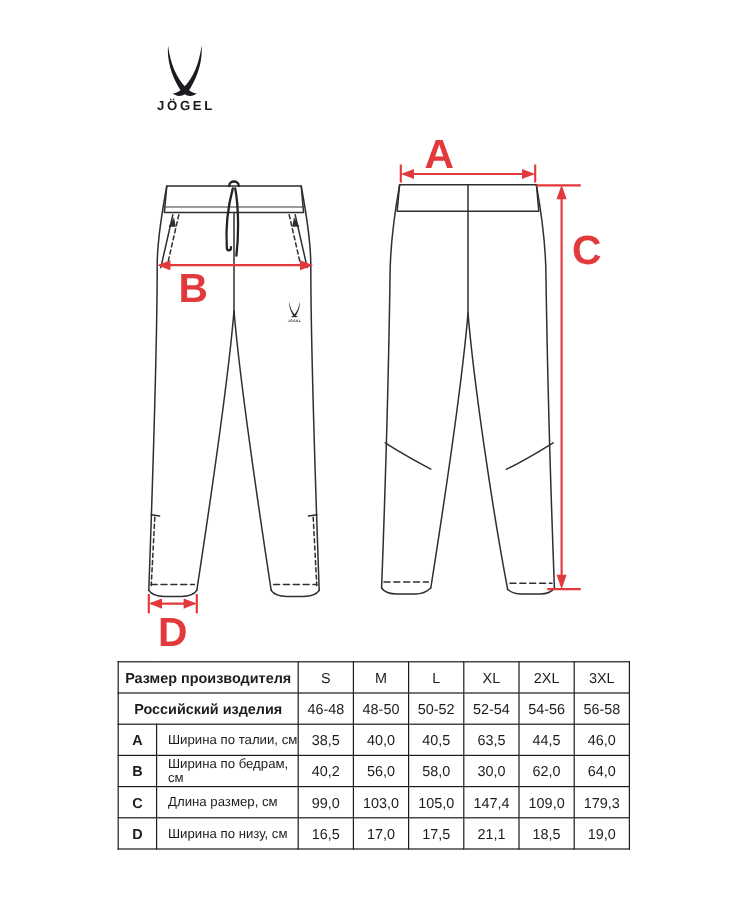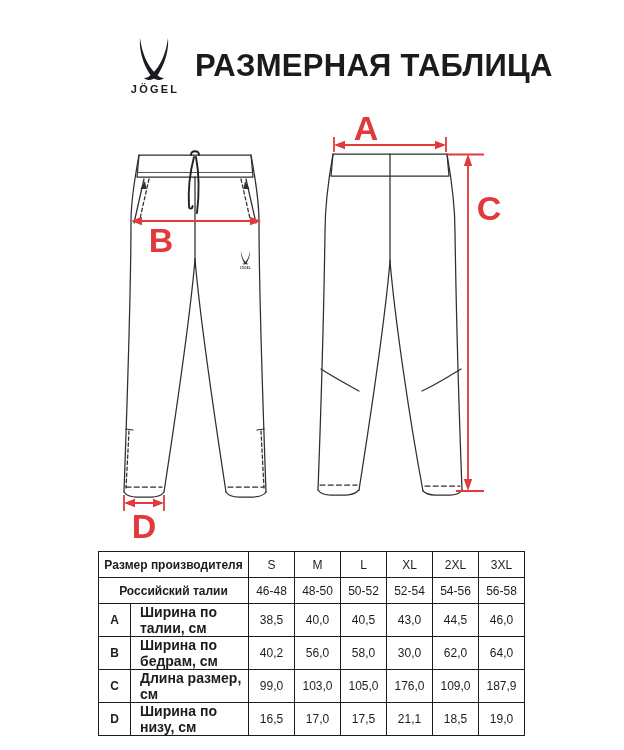--- a/index.html
+++ b/index.html
@@ -35,36 +35,35 @@
   .size-table{
     position:absolute;left:98px;top:551px;width:426px;
     border-collapse:collapse;table-layout:fixed;color:#1c1c20;
   }
   .size-table td{
     border:1.5px solid #1c1c20;height:25px;padding:0;text-align:center;
     font-size:12px;vertical-align:middle;margin-left:24px;
   }
   .size-table td.th{font-weight:bold;}
   .size-table td.key{font-weight:bold;}
-  .size-table td.nm{text-align:left;padding-left:9px;font-size:14px;font-weight:bold;}
+  .size-table td.nm{text-align:left;padding-left:9px;font-size:11px;}
 </style>
 </head>
 <body>
 
 <div class="page">
 
   <div class="brand">
     <svg width="34" height="44" viewBox="0 0 34 44">
       <path fill="#1b1b1f" d="M3,0 C5,15 10,27 18,35 C21,38 24,40 27,40 C22,44 16,42 12,35 C6,25 2,12 3,0 Z"></path>
       <path fill="#1b1b1f" d="M31,0 C29,15 24,27 16,35 C13,38 10,40 7,40 C12,44 18,42 22,35 C28,25 32,12 31,0 Z"></path>
     </svg>
     <div class="wordmark">JÖGEL</div>
   </div>
 
-  <div class="page-title">РАЗМЕРНАЯ ТАБЛИЦА</div>
 
   <svg class="diagram" width="624" height="560" viewBox="0 0 624 560">
     <defs>
       <pattern id="rib" width="9" height="11" patternUnits="userSpaceOnUse">
         <rect x="2" y="2.5" width="5" height="6.5" fill="none" stroke="#2e2e33" stroke-width="0.9"></rect>
       </pattern>
     </defs>
 
     <g>
 
@@ -175,57 +174,57 @@
       <tr>
         <td colspan="2" class="th">Размер производителя</td>
         <td>S</td>
         <td>M</td>
         <td>L</td>
         <td>XL</td>
         <td>2XL</td>
         <td>3XL</td>
       </tr>
       <tr>
-        <td colspan="2" class="th">Российский талии</td>
+        <td colspan="2" class="th">Российский изделия</td>
         <td>46-48</td>
         <td>48-50</td>
         <td>50-52</td>
         <td>52-54</td>
         <td>54-56</td>
         <td>56-58</td>
       </tr>
       <tr>
         <td class="key">A</td>
         <td class="nm">Ширина по талии, см</td>
         <td>38,5</td>
         <td>40,0</td>
         <td>40,5</td>
-        <td>43,0</td>
+        <td>63,5</td>
         <td>44,5</td>
         <td>46,0</td>
       </tr>
       <tr>
         <td class="key">B</td>
         <td class="nm">Ширина по бедрам, см</td>
         <td>40,2</td>
         <td>56,0</td>
         <td>58,0</td>
         <td>30,0</td>
         <td>62,0</td>
         <td>64,0</td>
       </tr>
       <tr>
         <td class="key">C</td>
         <td class="nm">Длина размер, см</td>
         <td>99,0</td>
         <td>103,0</td>
         <td>105,0</td>
-        <td>176,0</td>
+        <td>147,4</td>
         <td>109,0</td>
-        <td>187,9</td>
+        <td>179,3</td>
       </tr>
       <tr>
         <td class="key">D</td>
         <td class="nm">Ширина по низу, см</td>
         <td>16,5</td>
         <td>17,0</td>
         <td>17,5</td>
         <td>21,1</td>
         <td>18,5</td>
         <td>19,0</td>

